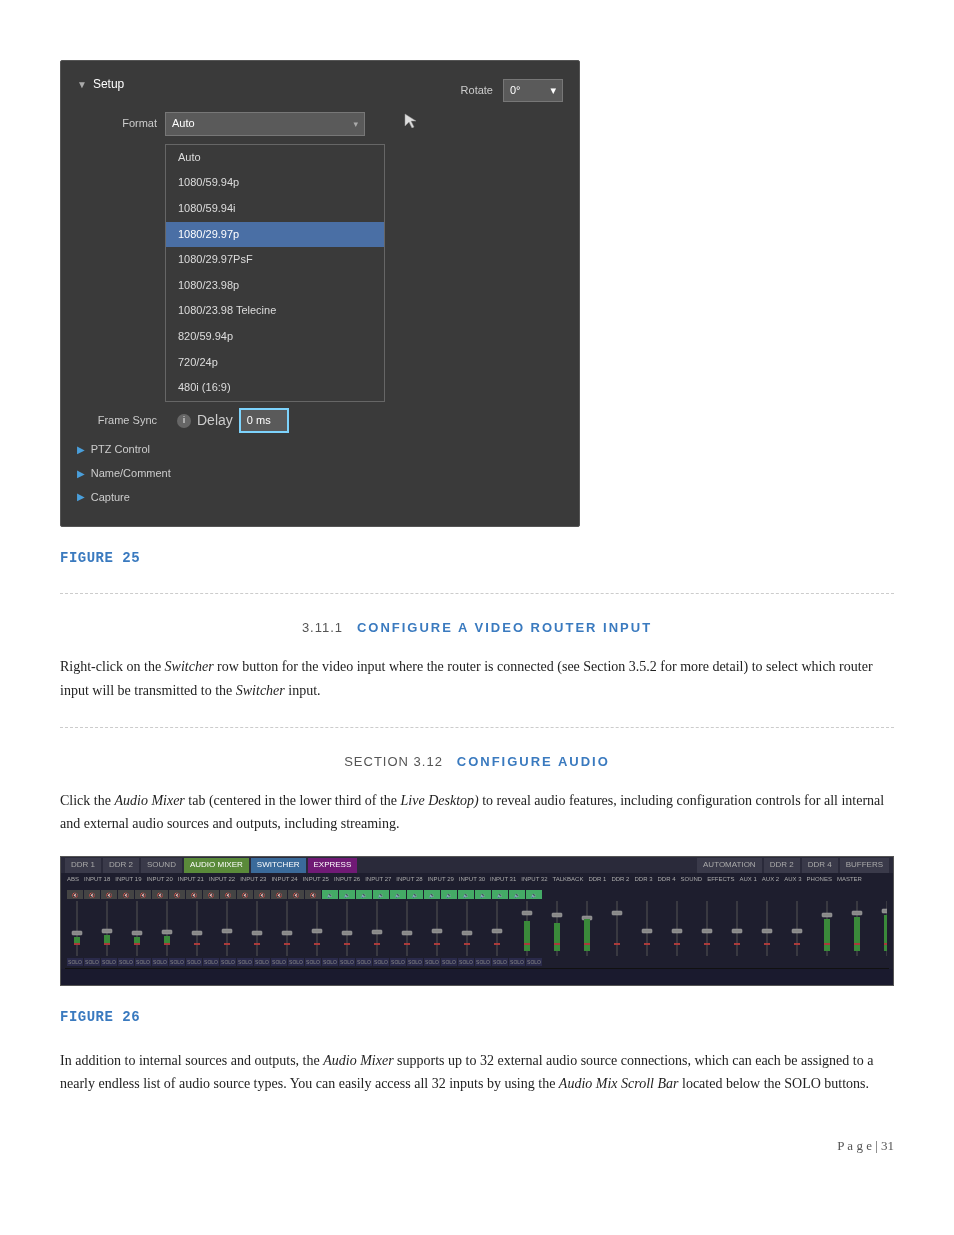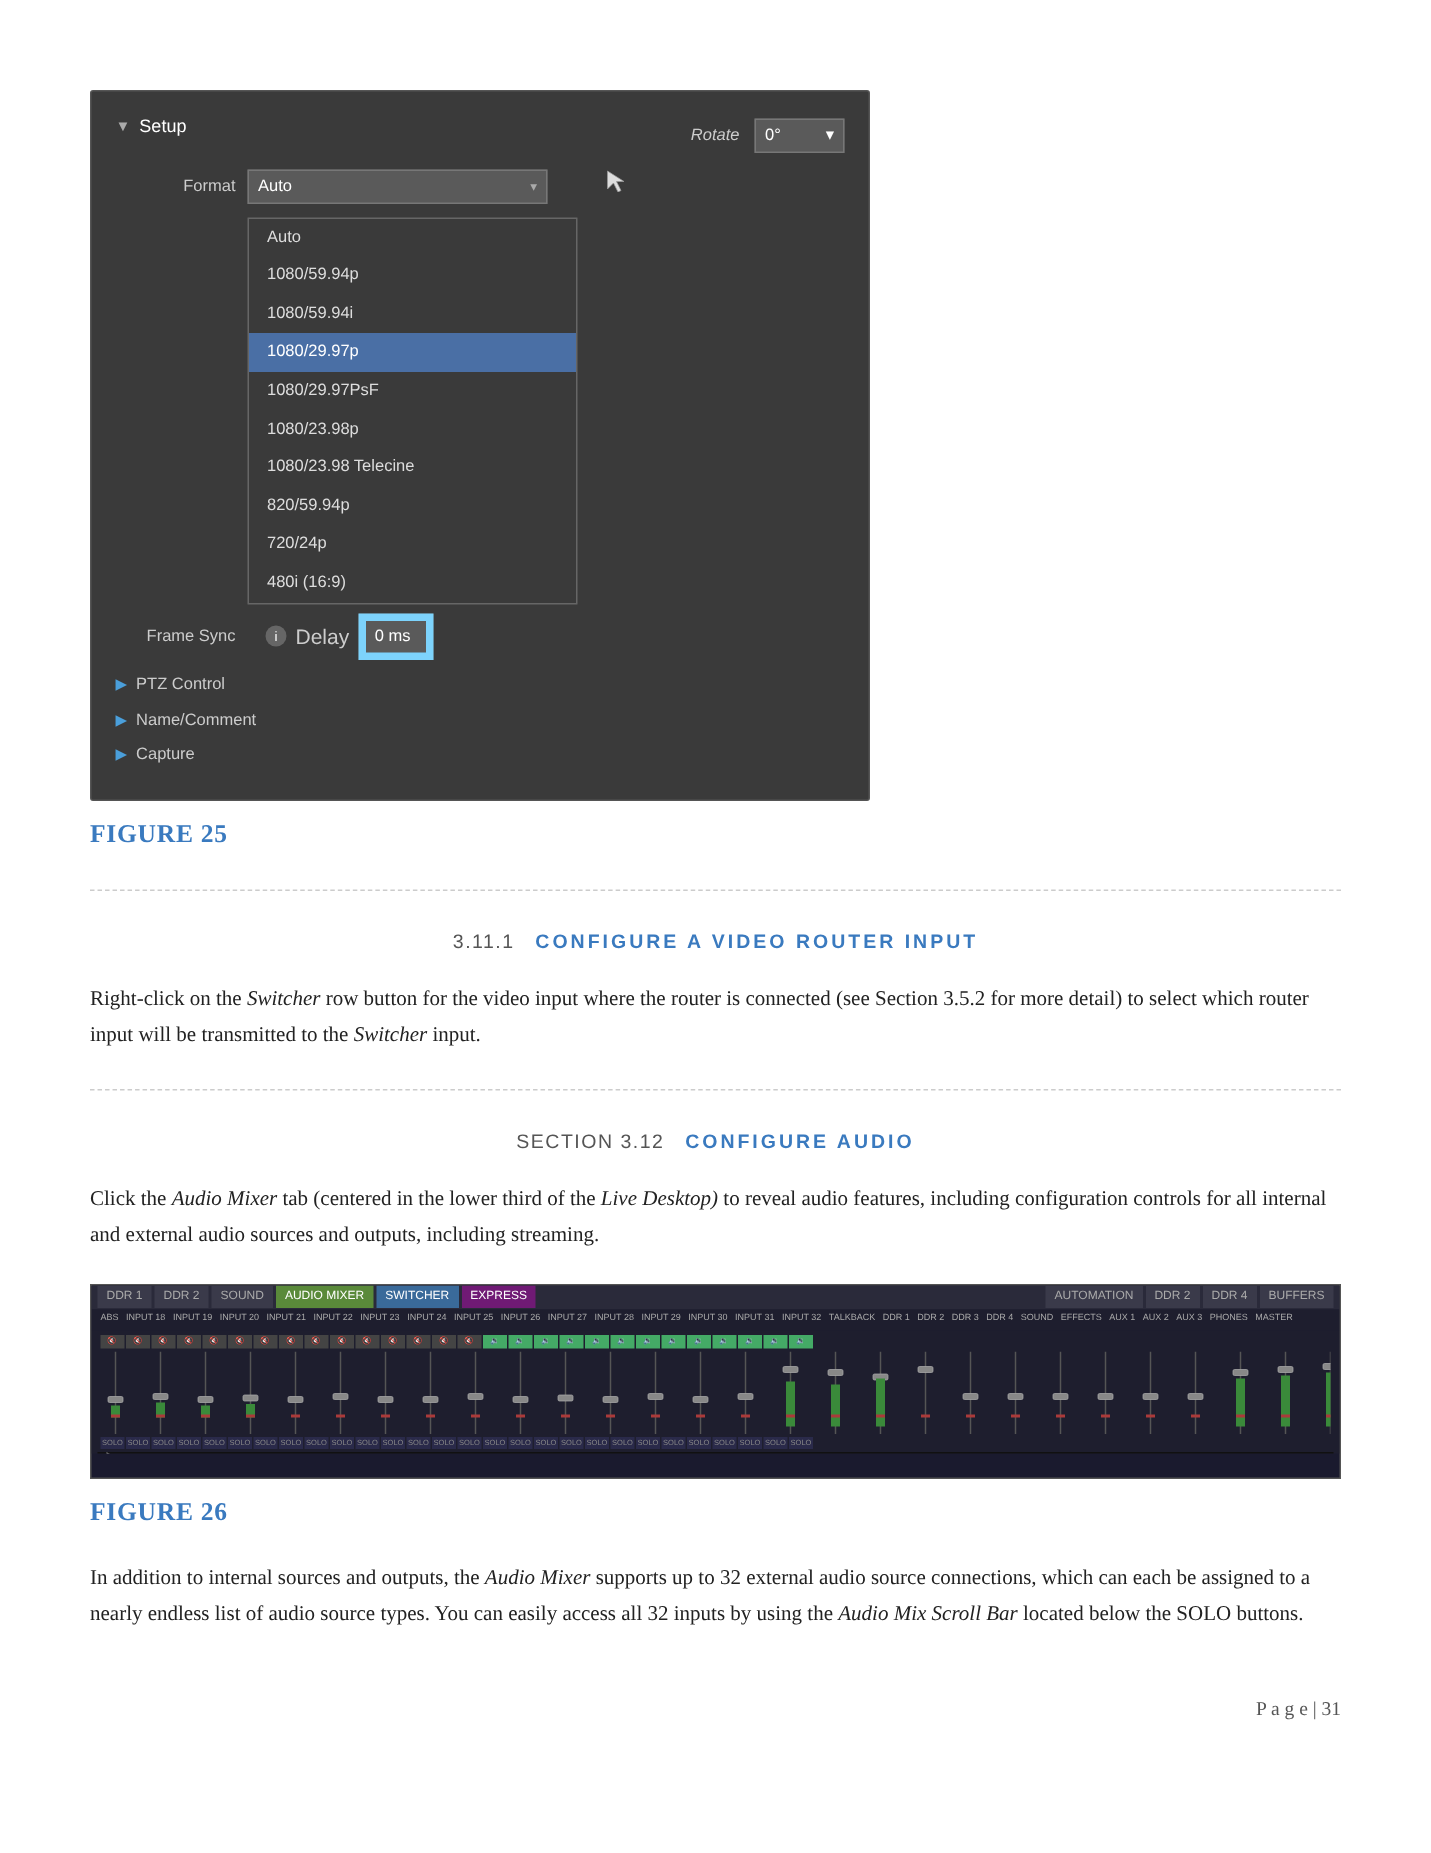--- a/index.html
+++ b/index.html
@@ -115,21 +115,21 @@
       border-radius: 50%;
       background: #666;
       color: #fff;
       font-size: 9px;
       display: flex; align-items: center; justify-content: center;
       font-family: Arial, sans-serif;
     }
     .delay-label { color: #ccc; font-size: 14px; font-family: Arial, sans-serif; }
     .delay-value {
       background: #5a5a5a;
-      border: 5px solid #7dd3fc;
+      border: 2px solid #7dd3fc;
       color: #fff;
       font-size: 11px;
       font-family: Arial, sans-serif;
       padding: 2px 6px;
       width: 50px;
     }
 
     .section-rows {
       margin-top: 8px;
     }
@@ -138,23 +138,23 @@
       align-items: center;
       gap: 6px;
       margin-bottom: 6px;
     }
     .section-row .arrow { color: #4a9fdb; font-size: 10px; }
     .section-row .lbl { color: #ccc; font-size: 11px; font-family: Arial, sans-serif; }
 
     
     .figure-caption {
       color: #3a7abf;
-      font-size: 17px;
-      font-family: Liberation Serif, serif;
-      margin-top: 8px;
+      font-size: 14px;
+      font-family: Liberation Mono, monospace;
+      margin-top: 20px;
       margin-bottom: 20px;
       font-weight: bold;
       letter-spacing: 0.5px;
     }
 
     
     .section-divider {
       border: none;
       border-top: 1px dashed #ccc;
       margin: 24px 0;
@@ -282,21 +282,21 @@
 
 <div class="figure-container">
   <div class="screenshot-box">
 
     <div class="top-header-row">
       <div class="setup-header">
         <span class="arrow">▼</span>
         <span>Setup</span>
       </div>
       <div class="top-right-controls">
-        <span style="color:#ccc;font-size:11px;font-family:Arial,sans-serif;font-style:italic;">Rotate</span>
+        <span style="color:#ccc;font-size:11px;font-family:Arial,sans-serif;">Rotate</span>
         <div class="rotate-select">
           <span style="font-size:11px;">0°</span>
           <span class="caret">▾</span>
         </div>
       </div>
     </div>
 
     <div class="form-row">
       <span class="form-label">Format</span>
       <div class="form-select" style="width:200px;">

